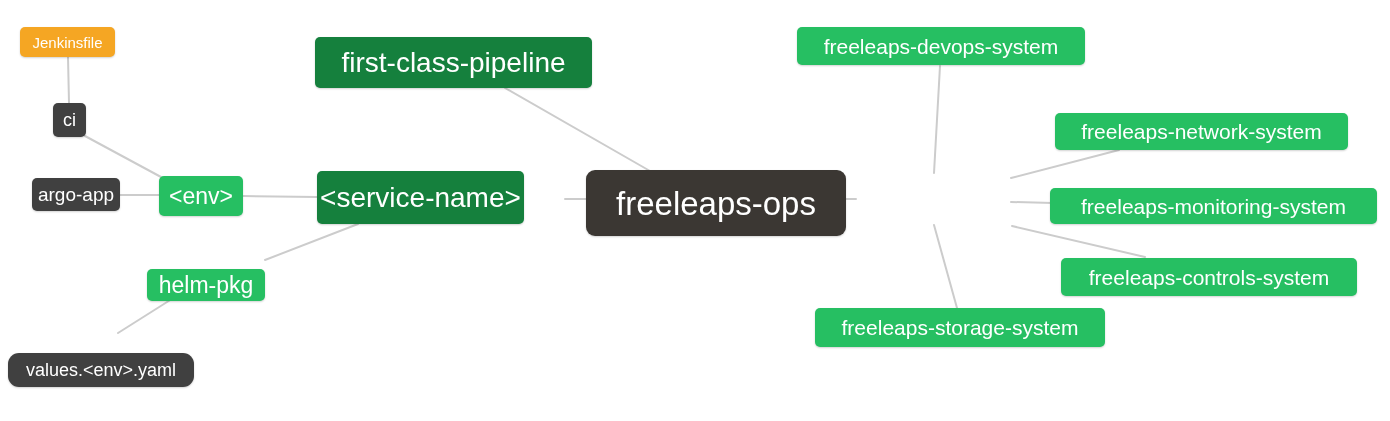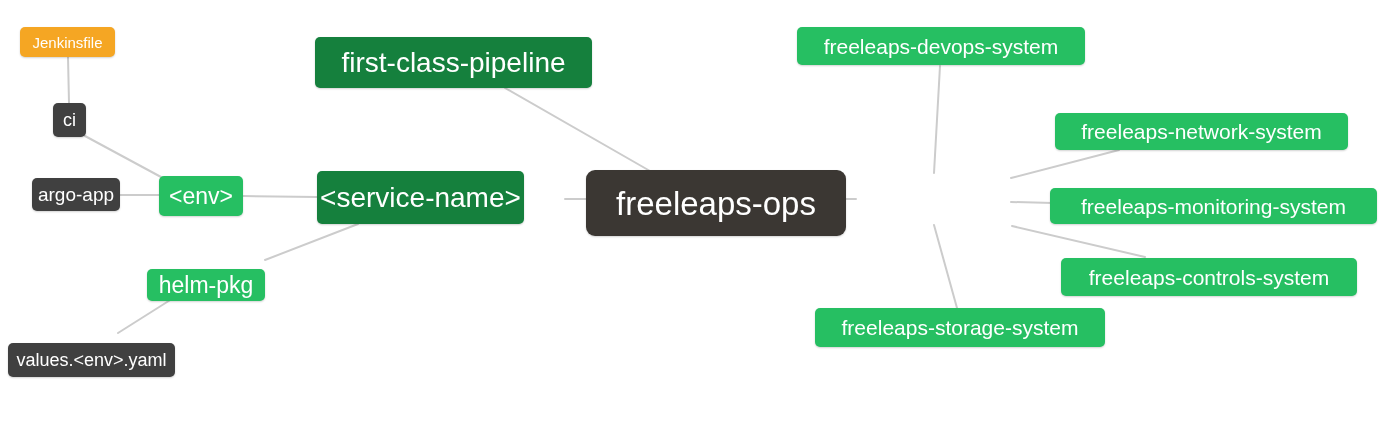--- a/index.html
+++ b/index.html
@@ -61,21 +61,21 @@
     <line x1="1011" y1="202" x2="1053" y2="203"></line>
     <line x1="1012" y1="226" x2="1145" y2="257"></line>
     <line x1="934" y1="225" x2="957" y2="308"></line>
   </svg>
 
   <div class="node orange" style="left:20px;   top:27px;  width:95px;  height:30px; font-size:15px;">Jenkinsfile</div>
   <div class="node red" style="left:53px;   top:103px; width:33px;  height:34px; font-size:18px;">ci</div>
   <div class="node red" style="left:32px;   top:178px; width:88px;  height:33px; font-size:19px;">argo-app</div>
   <div class="node green" style="left:159px;  top:176px; width:84px;  height:40px; font-size:23px;">&lt;env&gt;</div>
   <div class="node green" style="left:147px;  top:257px; width:118px; height:32px; font-size:23px;margin-top:12px;">helm-pkg</div>
-  <div class="node red" style="left:8px;    top:343px; width:167px; height:34px; font-size:18px;">values.&lt;env&gt;.yaml</div>
+  <div class="node red" style="left:8px;    top:353px; width:186px; height:34px; font-size:18px;border-radius:11px;">values.&lt;env&gt;.yaml</div>
   <div class="node blue" style="left:315px;  top:37px;  width:277px; height:51px; font-size:28px;">first-class-pipeline</div>
   <div class="node blue" style="left:317px;  top:171px; width:207px; height:53px; font-size:28px;">&lt;service-name&gt;</div>
   <div class="node dark" style="left:586px;  top:170px; width:260px; height:66px; font-size:33px;">freeleaps-ops</div>
   <div class="node green" style="left:797px;  top:27px;  width:288px; height:38px; font-size:21px;">freeleaps-devops-system</div>
   <div class="node green" style="left:1055px; top:113px; width:293px; height:37px; font-size:21px;">freeleaps-network-system</div>
   <div class="node green" style="left:1050px; top:188px; width:327px; height:36px; font-size:21px;">freeleaps-monitoring-system</div>
   <div class="node green" style="left:1061px; top:258px; width:296px; height:38px; font-size:21px;">freeleaps-controls-system</div>
   <div class="node green" style="left:815px;  top:308px; width:290px; height:39px; font-size:21px;">freeleaps-storage-system</div>
 
 </div>

